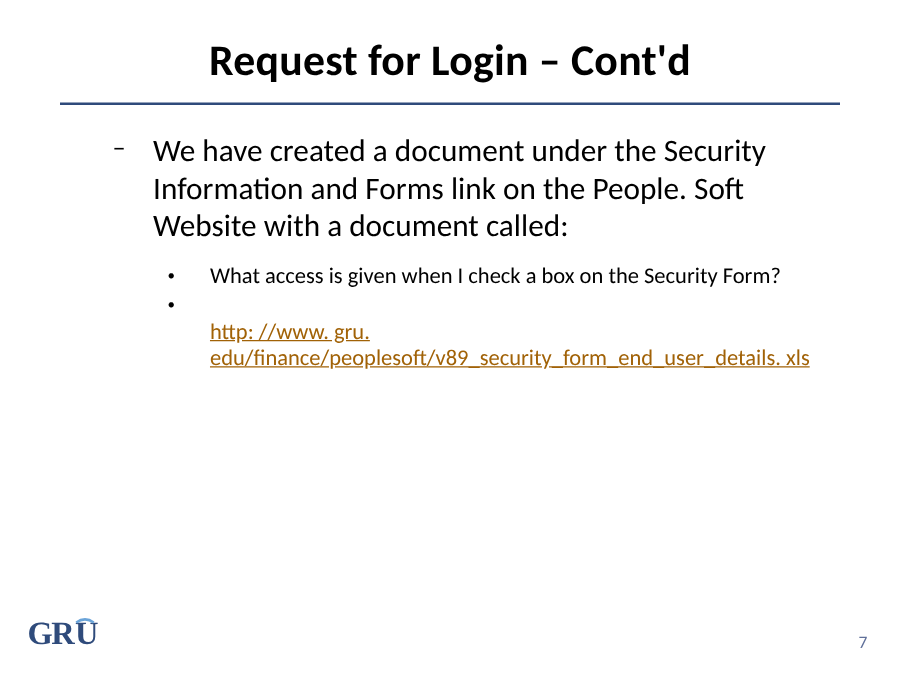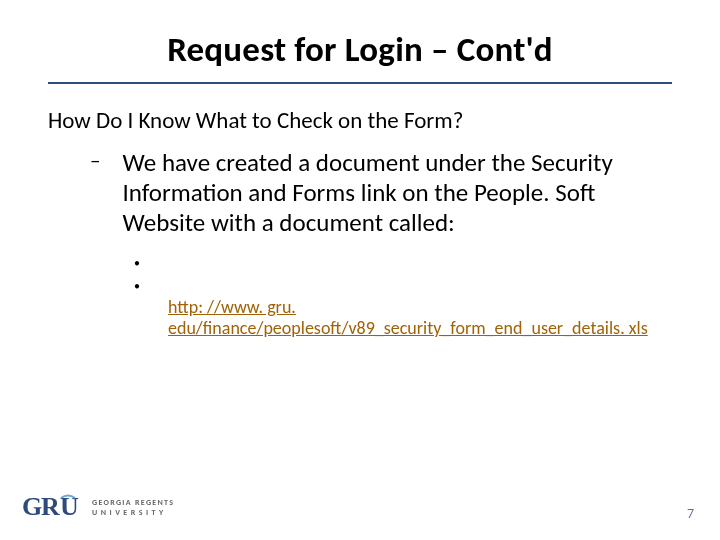--- a/index.html
+++ b/index.html
@@ -109,31 +109,31 @@
     padding-right: 4px;
   }
 </style>
 </head>
 <body>
 
 <div class="slide">
 
   <div class="title">Request for Login – Cont'd</div>
 
-  <div class="subheading">How Do I Know What to Check on the Form?</div>
 
   <div class="body-block">
     <div class="dash-row">
       <div class="dash">–</div>
       <div class="dash-text">We have created a document under the Security Information and Forms link on the People. Soft Website with a document called:</div>
     </div>
 
     <div class="bullet-list">
       <div class="bullet-row">
         <div class="bullet">•</div>
+        <div class="bullet-text">What access is given when I check a box on the Security Form?</div>
       </div>
       <div class="bullet-row">
         <div class="bullet">•</div>
         <div class="bullet-text">
           <br>
           <span class="link">http: //www. gru. edu/finance/peoplesoft/v89_security_form_end_user_details. xls</span>
         </div>
       </div>
     </div>
   </div>
@@ -141,21 +141,17 @@
   <div class="footer">
     <div class="logo">
       <div class="logo-mark">
         <svg width="62" height="32" viewBox="0 0 62 32">
           <text x="0" y="25" font-family="Georgia, serif" font-size="26" font-weight="700" fill="#2f4b7b" letter-spacing="-1">G</text>
           <text x="19" y="25" font-family="Georgia, serif" font-size="26" font-weight="700" fill="#2f4b7b" letter-spacing="-1">R</text>
           <text x="38" y="25" font-family="Georgia, serif" font-size="26" font-weight="700" fill="#2f4b7b" letter-spacing="-1">U</text>
           <path d="M39 8 Q46 3 53 8" stroke="#6aa4d9" stroke-width="2" fill="none"></path>
         </svg>
       </div>
-      <div class="logo-text">
-        <div class="logo-line1">GEORGIA REGENTS</div>
-        <div class="logo-line2">UNIVERSITY</div>
-      </div>
     </div>
     <div class="pagenum">7</div>
   </div>
 
 </div>
 
 </body></html>

